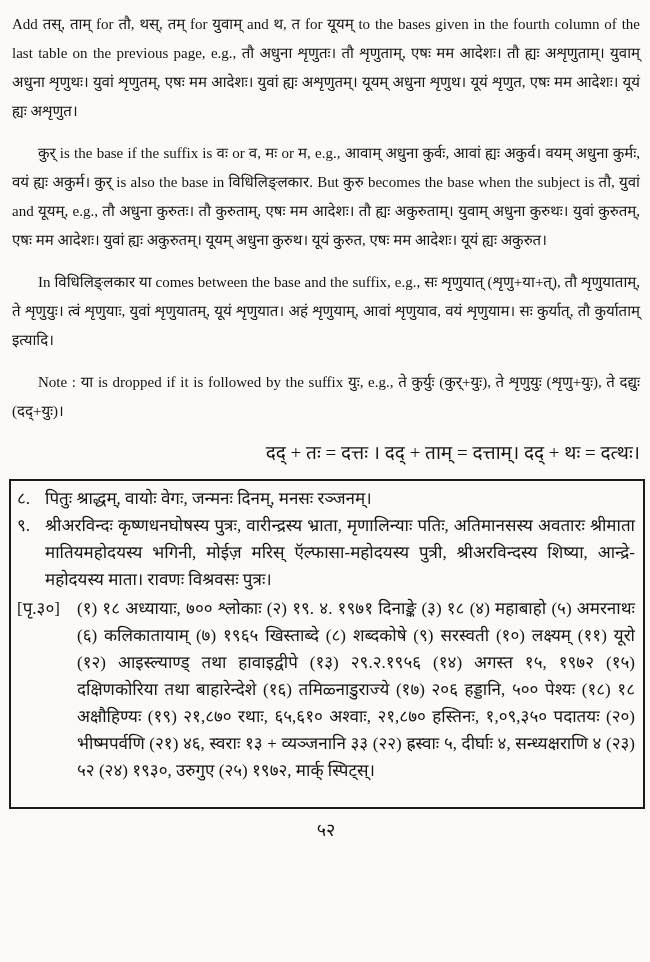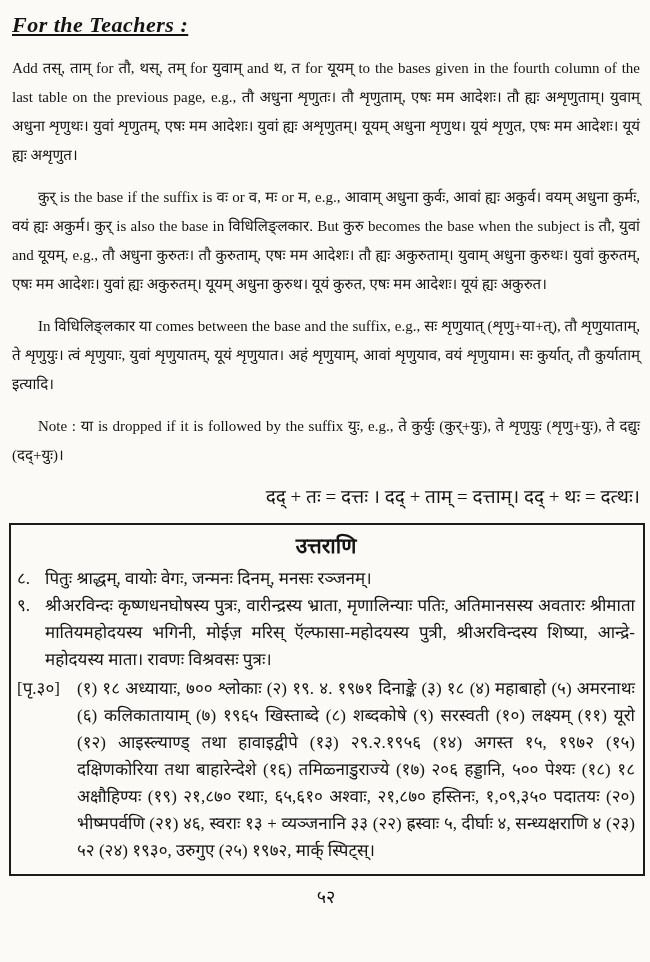--- a/index.html
+++ b/index.html
@@ -59,35 +59,33 @@
     text-align:center;
     font-size:18px;
     margin-top:8px;
   }
 </style>
 </head>
 <body>
 
 <div class="page">
 
-  <div class="heading">For the Teachers :</div>
 
   <p class="para">Add तस्, ताम् for तौ, थस्, तम् for युवाम् and थ, त for यूयम् to the bases given in the fourth column of the last table on the previous page, e.g., तौ अधुना शृणुतः। तौ शृणुताम्, एषः मम आदेशः। तौ ह्यः अशृणुताम्। युवाम् अधुना शृणुथः। युवां शृणुतम्, एषः मम आदेशः। युवां ह्यः अशृणुतम्। यूयम् अधुना शृणुथ। यूयं शृणुत, एषः मम आदेशः। यूयं ह्यः अशृणुत।</p>
 
   <p class="para indent">कुर् is the base if the suffix is वः or व, मः or म, e.g., आवाम् अधुना कुर्वः, आवां ह्यः अकुर्व। वयम् अधुना कुर्मः, वयं ह्यः अकुर्म। कुर् is also the base in विधिलिङ्लकार. But कुरु becomes the base when the subject is तौ, युवां and यूयम्, e.g., तौ अधुना कुरुतः। तौ कुरुताम्, एषः मम आदेशः। तौ ह्यः अकुरुताम्। युवाम् अधुना कुरुथः। युवां कुरुतम्, एषः मम आदेशः। युवां ह्यः अकुरुतम्। यूयम् अधुना कुरुथ। यूयं कुरुत, एषः मम आदेशः। यूयं ह्यः अकुरुत।</p>
 
   <p class="para indent">In विधिलिङ्लकार या comes between the base and the suffix, e.g., सः शृणुयात् (शृणु+या+त्), तौ शृणुयाताम्, ते शृणुयुः। त्वं शृणुयाः, युवां शृणुयातम्, यूयं शृणुयात। अहं शृणुयाम्, आवां शृणुयाव, वयं शृणुयाम। सः कुर्यात्, तौ कुर्याताम् इत्यादि।</p>
 
   <p class="para indent">Note : या is dropped if it is followed by the suffix युः, e.g., ते कुर्युः (कुर्+युः), ते शृणुयुः (शृणु+युः), ते दद्युः (दद्+युः)।</p>
 
   <div class="formula">दद् + तः  = दत्तः ।  दद् + ताम् = दत्ताम्। दद् + थः = दत्थः।</div>
 
   <div class="answers-box">
 
-    <div class="answers-title">उत्तराणि</div>
 
     <div class="entry">
       <div class="entry-content">
         <div class="item">
           <div class="item-num">८.</div>
           <div class="item-text">पितुः श्राद्धम्, वायोः वेगः, जन्मनः दिनम्, मनसः रञ्जनम्।</div>
         </div>
         <div class="item">
           <div class="item-num">९.</div>
           <div class="item-text">श्रीअरविन्दः कृष्णधनघोषस्य पुत्रः, वारीन्द्रस्य भ्राता, मृणालिन्याः पतिः, अतिमानसस्य अवतारः श्रीमाता मातियमहोदयस्य भगिनी, मोईज़ मरिस् ऍल्फासा-महोदयस्य पुत्री, श्रीअरविन्दस्य शिष्या, आन्द्रे-महोदयस्य माता।  रावणः विश्रवसः पुत्रः।</div>

